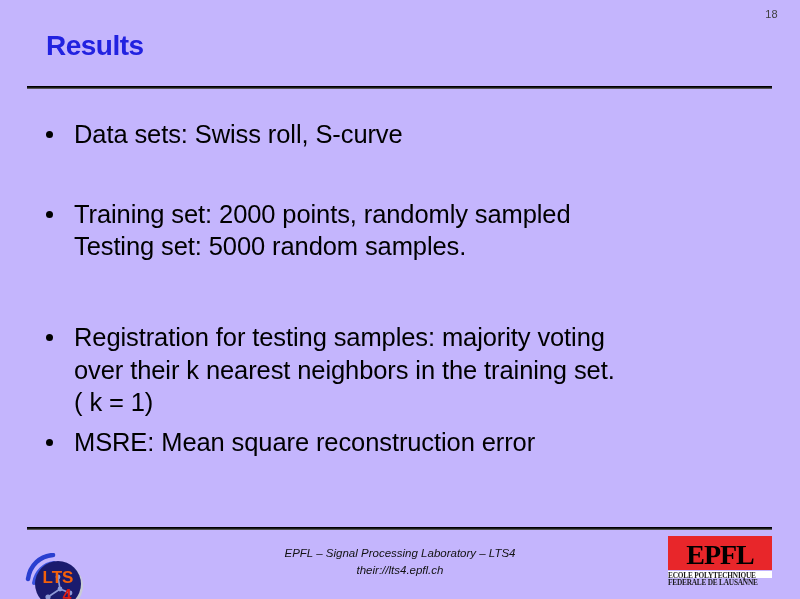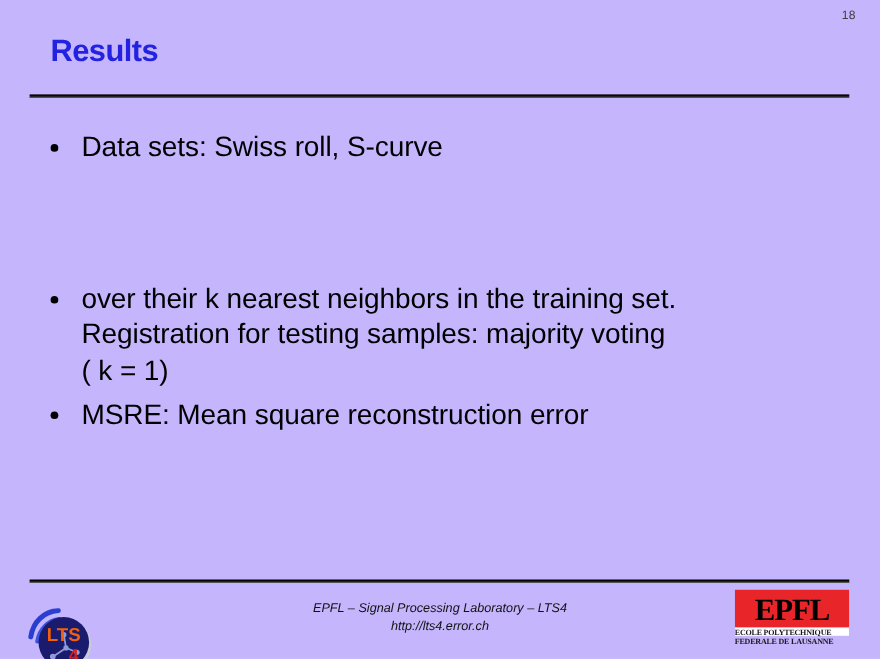--- a/index.html
+++ b/index.html
@@ -141,30 +141,39 @@
       <div class="bullet-dot">
           <i></i>
         </div>
       <div class="bullet-text">
         <span class="line">Data sets: Swiss roll, S-curve</span>
       </div>
     </div>
 
     <div class="gap-lg"></div>
 
+    <div class="bullet-row">
+      <div class="bullet-dot">
+          <i></i>
+        </div>
+      <div class="bullet-text">
+        <span class="line">Training set: 2000 points, randomly sampled</span>
+        <span class="line">Testing set: 5000 random samples.</span>
+      </div>
+    </div>
 
     <div class="gap-xl"></div>
 
     <div class="bullet-row">
       <div class="bullet-dot">
           <i></i>
         </div>
       <div class="bullet-text">
+        <span class="line">Registration for testing samples: majority voting</span>
         <span class="line">over their k nearest neighbors in the training set.</span>
-        <span class="line">Registration for testing samples: majority voting</span>
         <span class="line">( k = 1)</span>
       </div>
     </div>
 
     <div class="gap-sm"></div>
 
     <div class="bullet-row">
       <div class="bullet-dot">
           <i></i>
         </div>
@@ -193,21 +202,21 @@
         <circle cx="48" cy="40" r="2.4"></circle>
         <circle cx="36" cy="24" r="2.4"></circle>
       </g>
       <text x="36" y="30" font-family="Liberation Sans, sans-serif" font-size="17" font-weight="bold" fill="#f4600a" text-anchor="middle">LTS</text>
       <text x="45" y="48" font-family="Liberation Sans, sans-serif" font-size="16" font-weight="bold" fill="#e01b12" text-anchor="middle">4</text>
     </svg>
   </div>
 
   <div class="footer-text">
     <span class="line">EPFL – Signal Processing Laboratory – LTS4</span>
-    <span class="line">http://lts4.error.ch</span>
+    <span class="line">their://lts4.epfl.ch</span>
   </div>
 
   <div class="epfl-logo">
     <svg viewBox="0 0 104 50" width="104" height="50" xmlns="http://www.w3.org/2000/svg">
       <rect x="0" y="0" width="104" height="34" fill="#e8262a"></rect>
       <g fill="#000000" font-family="Liberation Serif, serif" font-weight="bold">
         <text x="52" y="28" font-size="28" text-anchor="middle" letter-spacing="-1">EPFL</text>
       </g>
       <rect x="0" y="35" width="104" height="7" fill="#ffffff"></rect>
       <text x="0" y="41.5" font-family="Liberation Serif, serif" font-size="7.3" font-weight="bold" fill="#1a1a1a" letter-spacing="-0.2">ECOLE POLYTECHNIQUE</text>

